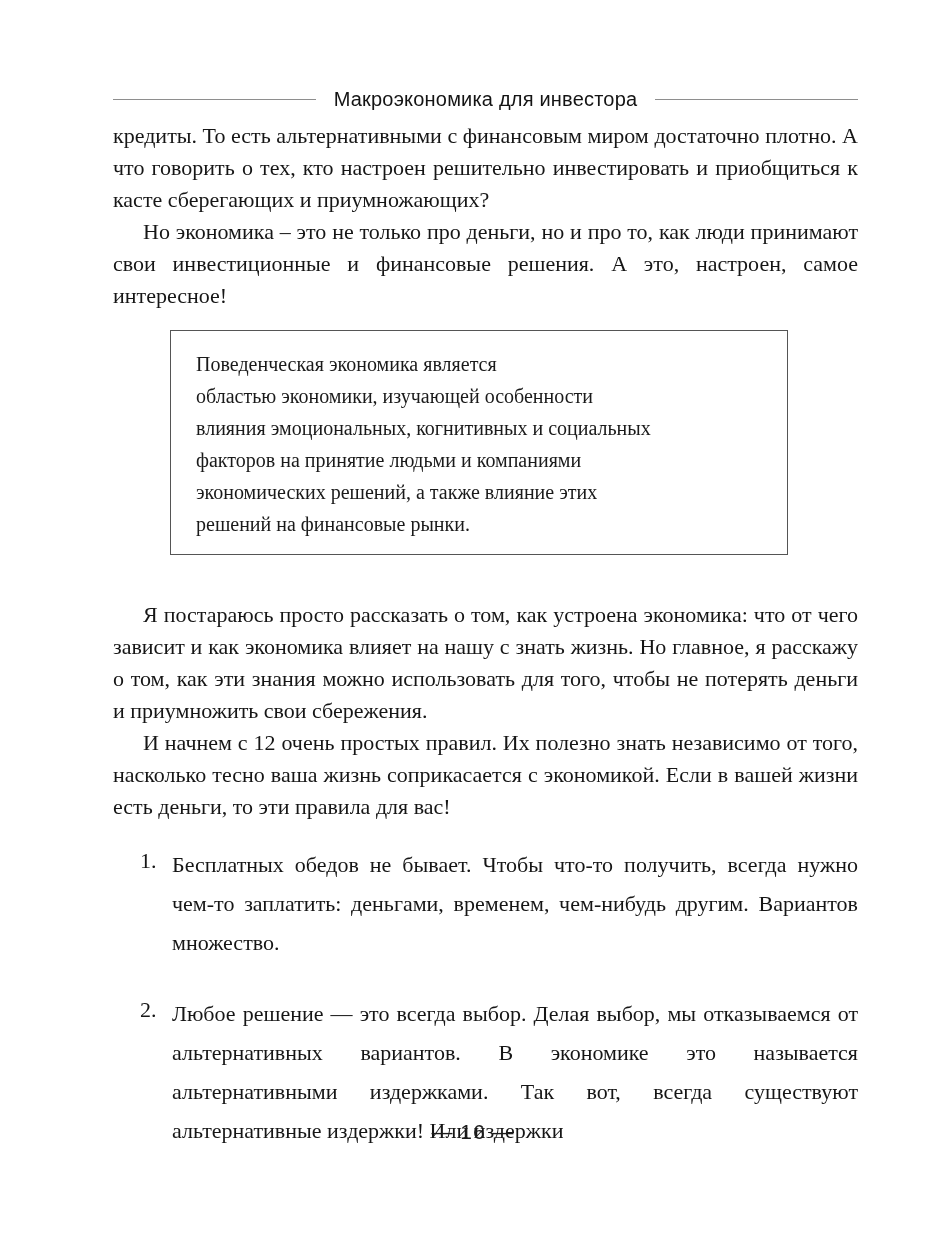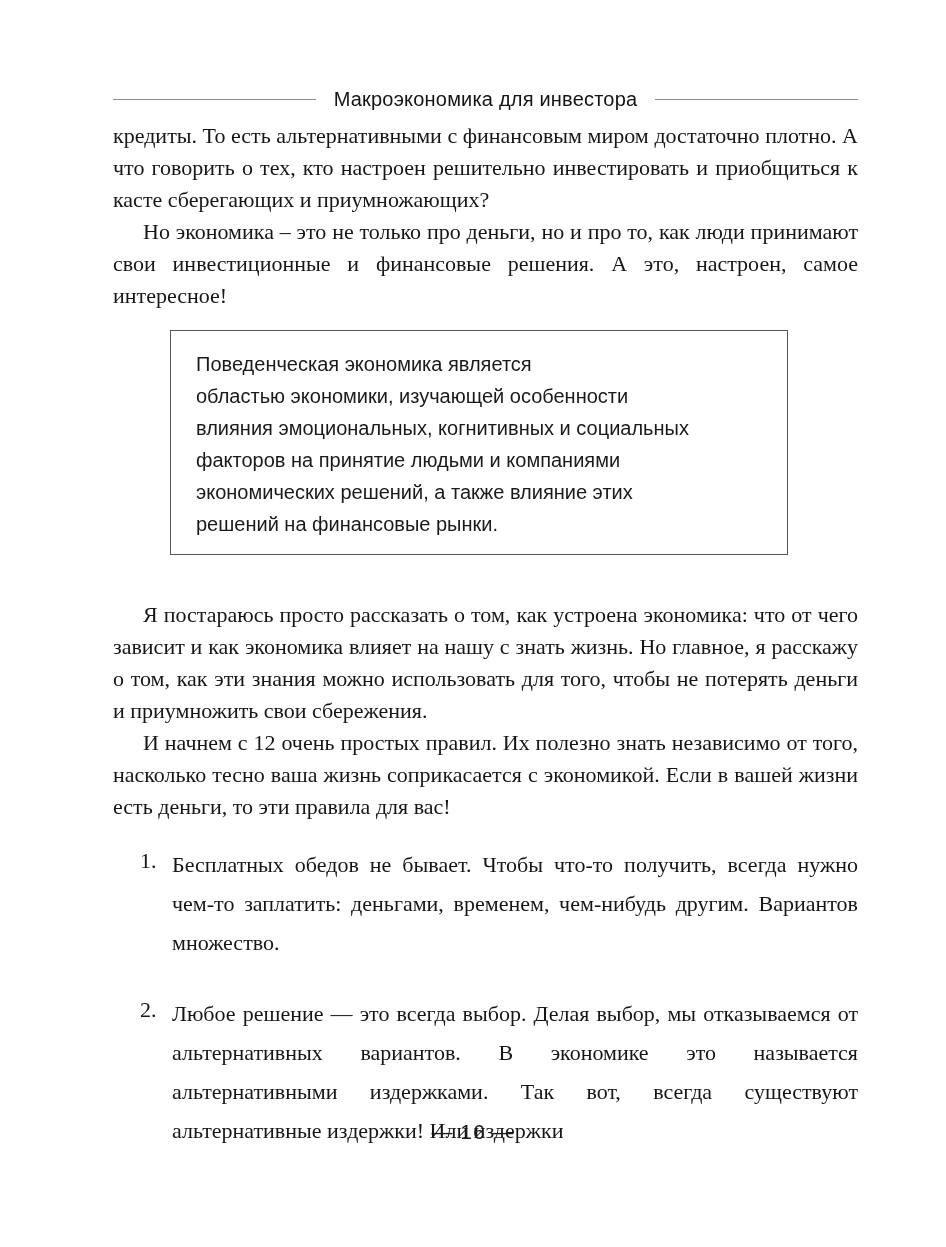--- a/index.html
+++ b/index.html
@@ -51,21 +51,21 @@
   .quote-box {
     box-sizing: border-box;
     width: 618px;
     margin: 18px 0 44px 57px;
     border: 1.5px solid #555555;
     padding: 17px 20px 14px 25px;
     background: #ffffff;
   }
   .quote-text {
     margin: 0;
-    font-family: Liberation Sans, sans-serif;
+    font-family: Liberation Serif, serif;
     font-size: 20px;
     line-height: 32px;
     color: #1a1a1a;
     white-space: pre-line;
     text-align: left;
   }
   
   .rules-list {
     margin: 22px 0 0 27px;
     padding: 0;

